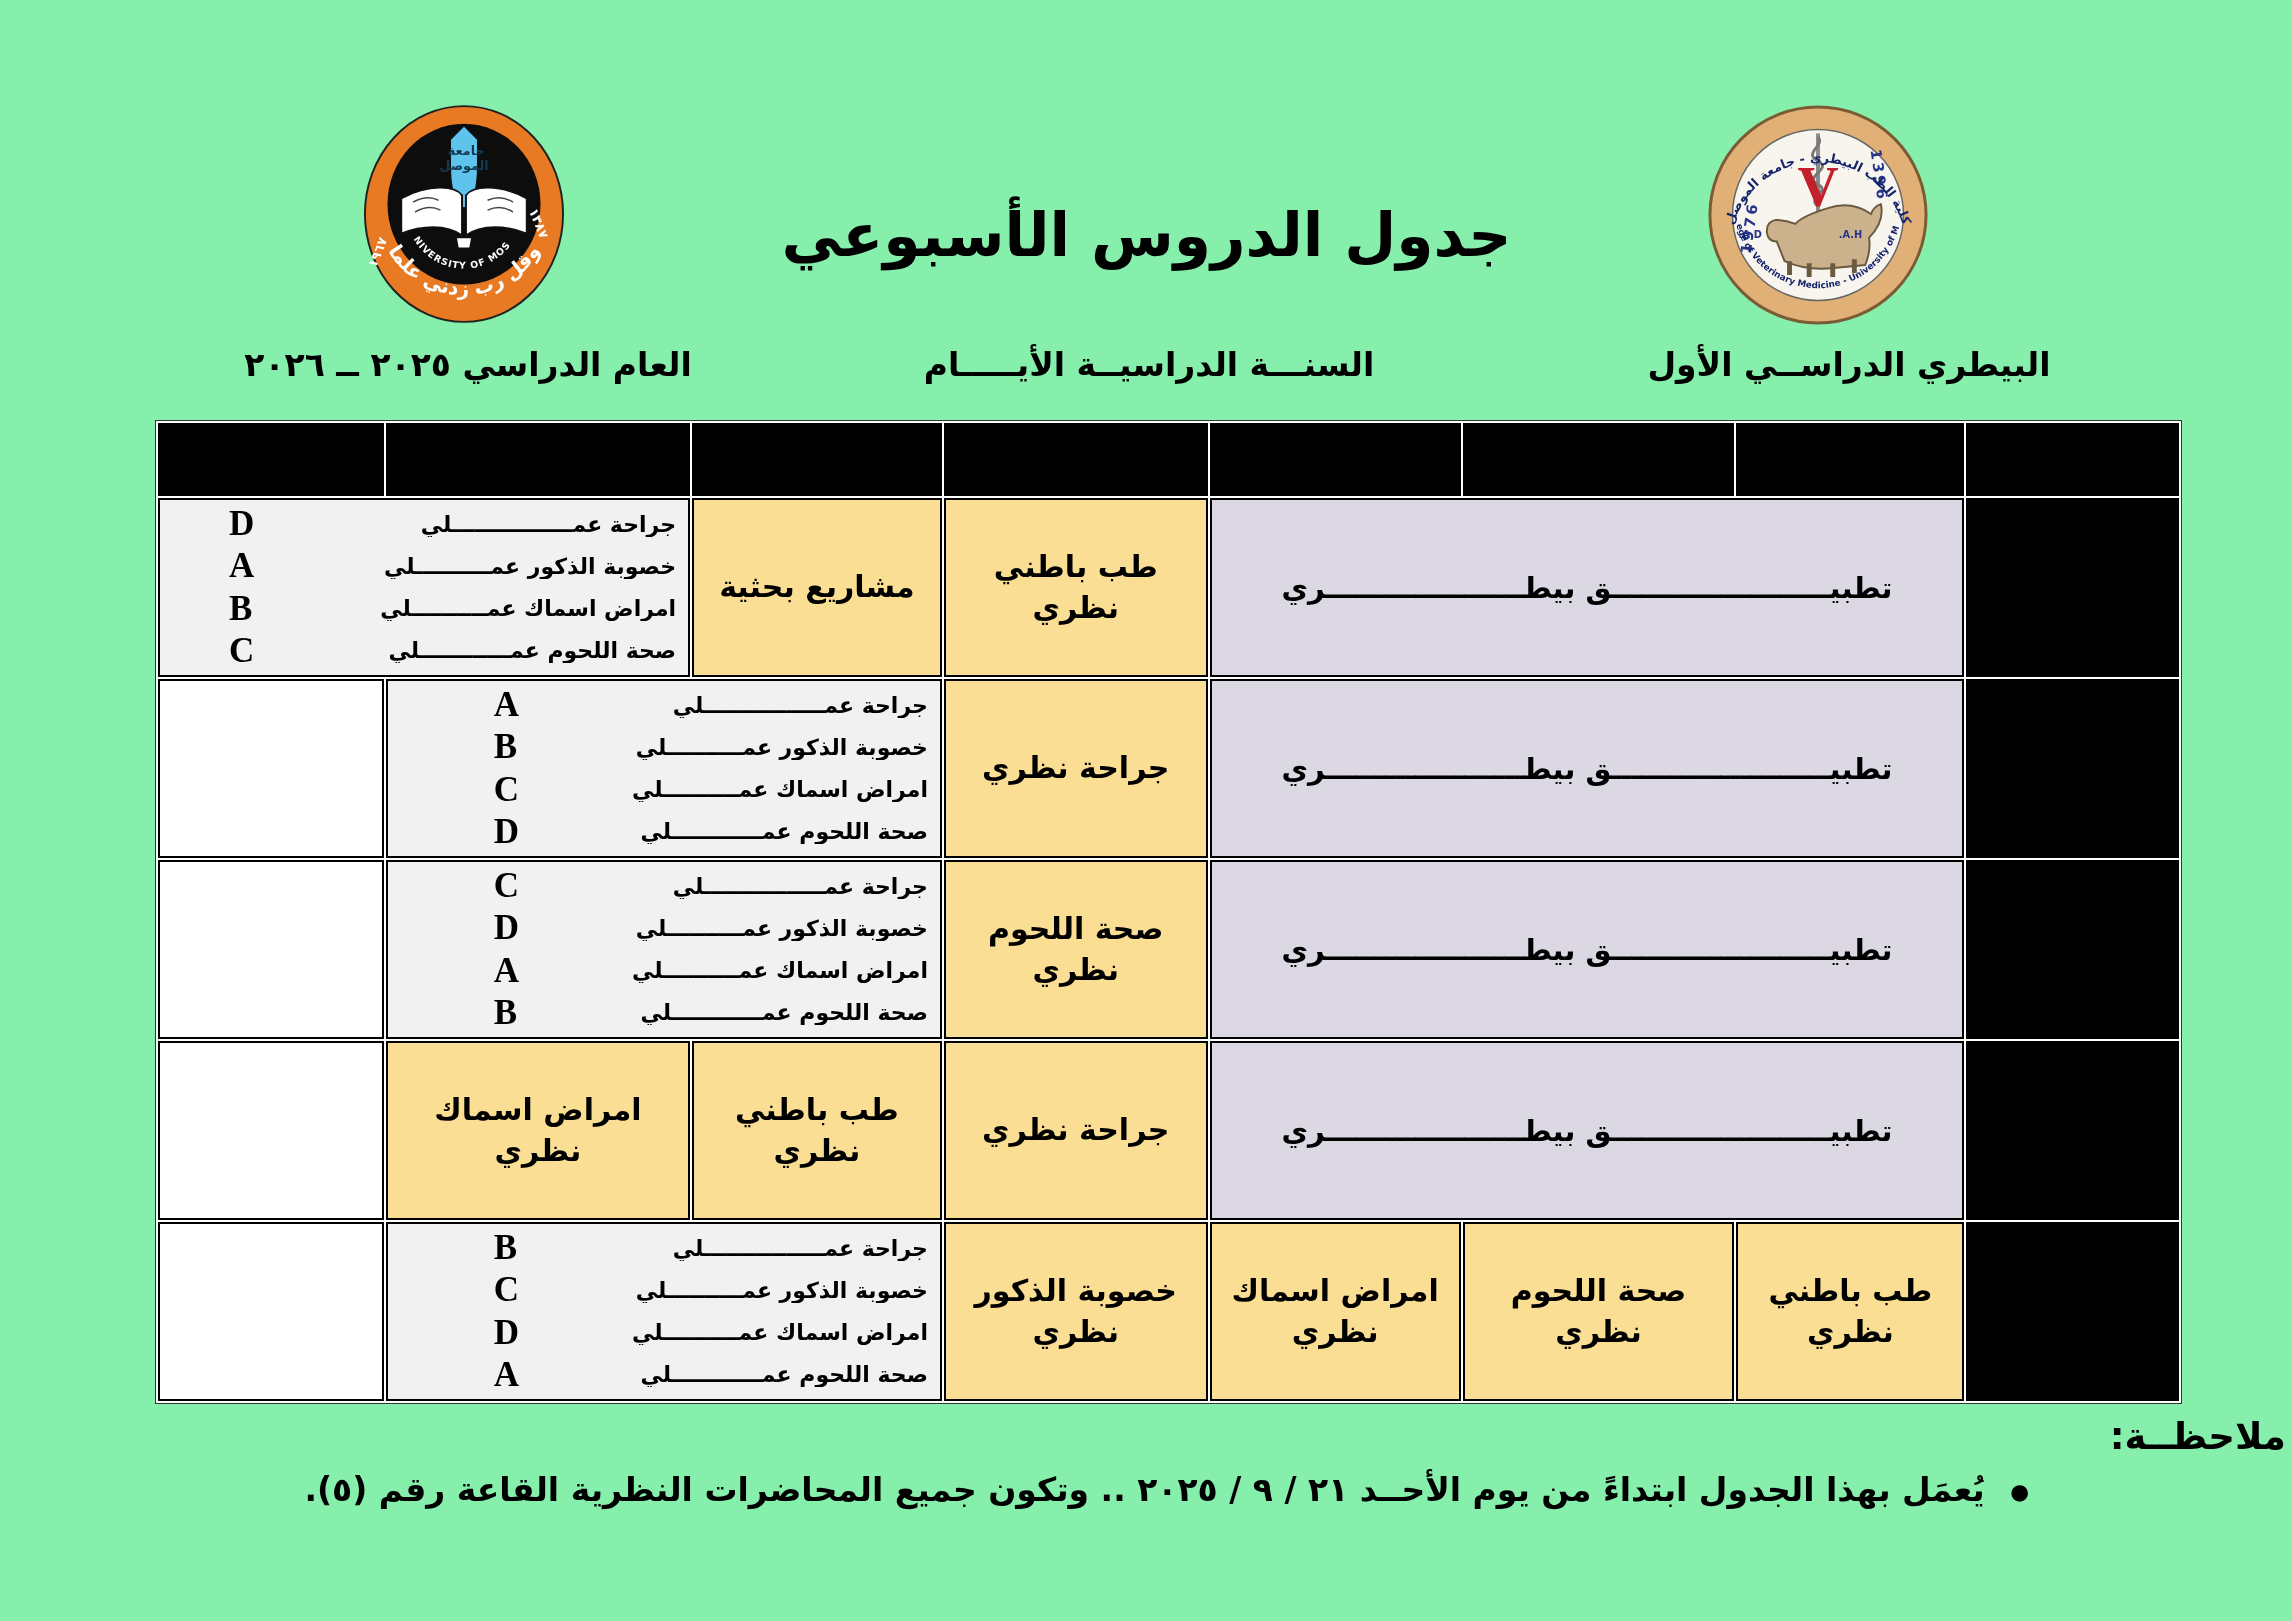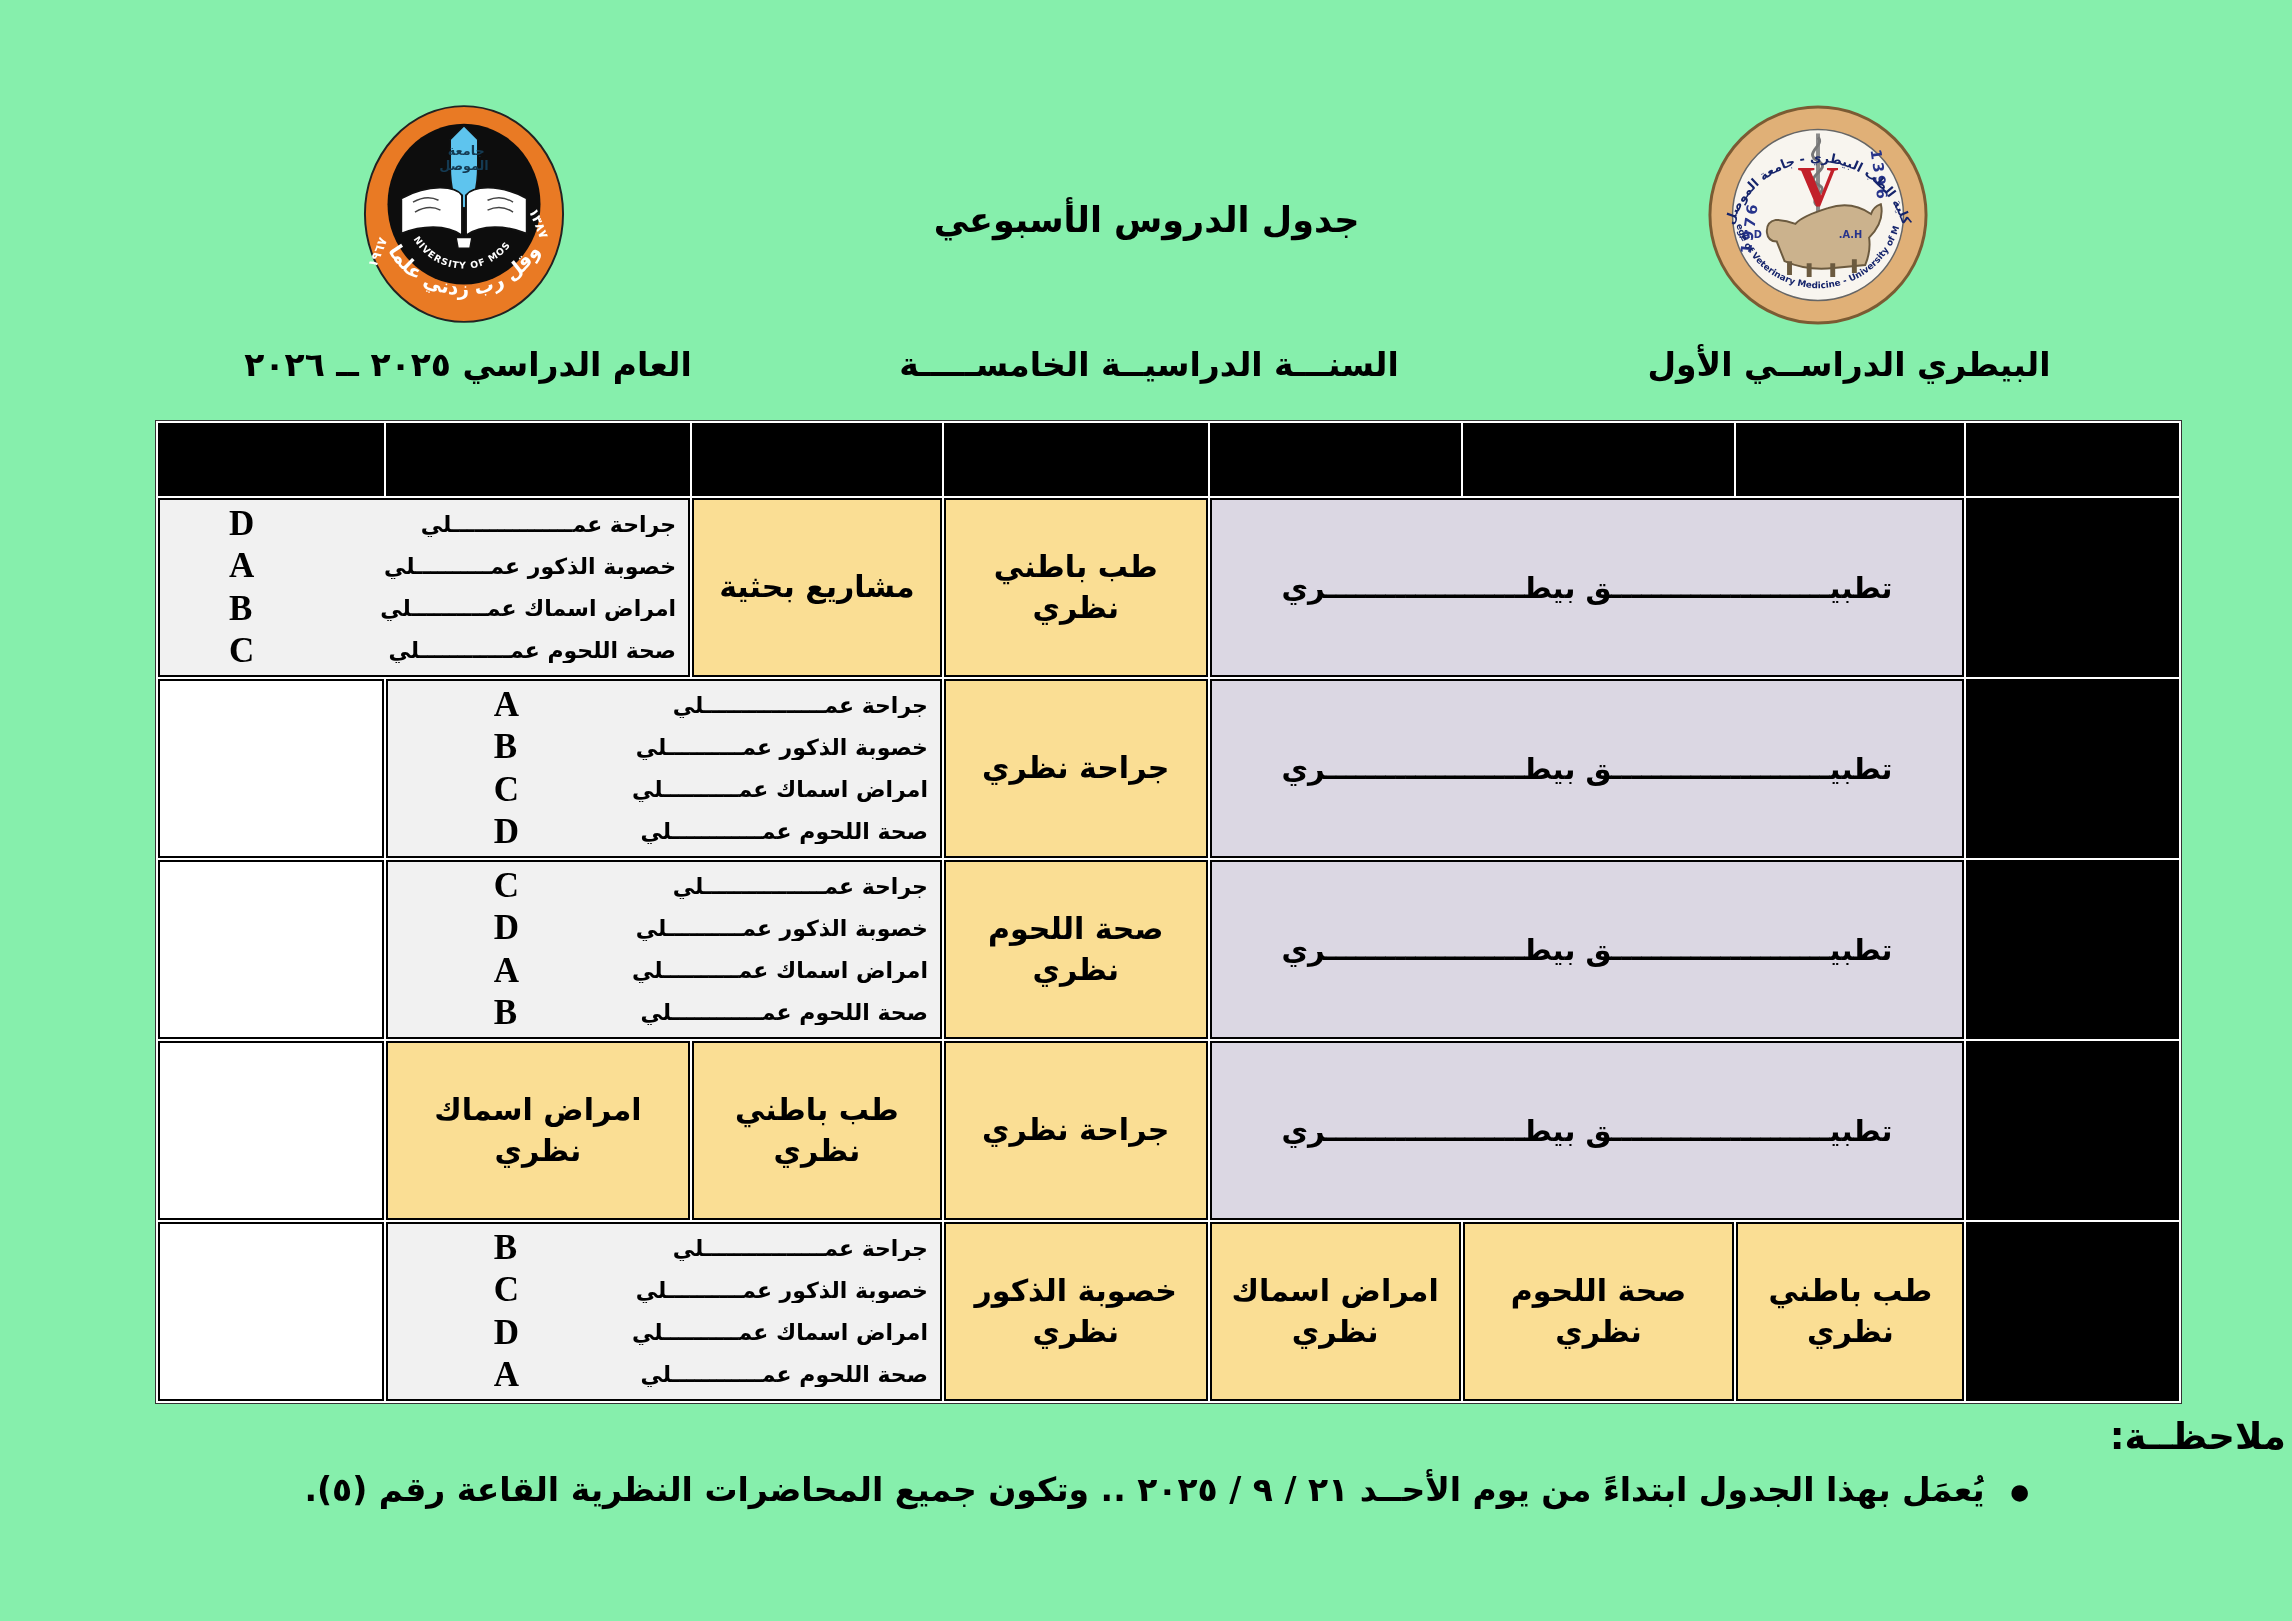--- a/index.html
+++ b/index.html
@@ -3,21 +3,21 @@
 <meta charset="utf-8">
 <style>
   html,body{margin:0;padding:0;background:#fff;}
   body{width:2293px;height:1621px;font-family:"DejaVu Sans",sans-serif;}
   .page{position:relative;width:2293px;height:1621px;background:#86efac;direction:rtl;overflow:hidden;}
 
   
   .title1{position:absolute;top:135px;left:0;width:2293px;text-align:center;
           font-size:35px;font-weight:bold;color:#000;}
   .title2{position:absolute;top:200px;left:0;width:2293px;text-align:center;
-          font-size:35px;font-weight:bold;color:#000;letter-spacing:1px;}
+          font-size:60px;font-weight:bold;color:#000;letter-spacing:1px;}
   .subline{position:absolute;top:345px;font-size:33px;font-weight:bold;color:#000;
            transform:translateX(-50%);white-space:nowrap;}
   .sub-right{left:1849px;}
   .sub-mid{left:1149px;}
   .sub-left{left:468px;}
 
   
   .logo{position:absolute;}
   .logo-left{left:362px;top:104px;width:204px;height:220px;}
   .logo-right{left:1707px;top:104px;width:222px;height:222px;}
@@ -107,21 +107,21 @@
         <textPath href="#vet-arc-ar" startOffset="50%" text-anchor="middle">كلية الطب البيطري - جامعة الموصل</textPath>
       </text>
       <text font-size="9" font-weight="bold" fill="#15246B">
         <textPath href="#vet-arc-en" startOffset="50%" text-anchor="middle">College of Veterinary Medicine - University of Mosul</textPath>
       </text>
     </svg>
   </div>
 
   <div class="title2">جدول الدروس الأسبوعي</div>
   <div class="subline sub-right">البيطري الدراســي الأول</div>
-  <div class="subline sub-mid">السنـــة الدراسيــة الخامســـــة</div>
+  <div class="subline sub-mid">السنـــة الدراسيــة الأيـــــام</div>
   <div class="subline sub-left">العام الدراسي ٢٠٢٥ ــ ٢٠٢٦</div>
 
   <table class="sched" dir="rtl">
     <colgroup>
       <col style="width:10.6%">
         <col style="width:11.35%">
         <col style="width:13.55%">
         <col style="width:12.5%">
       <col style="width:13.15%">
         <col style="width:12.45%">

